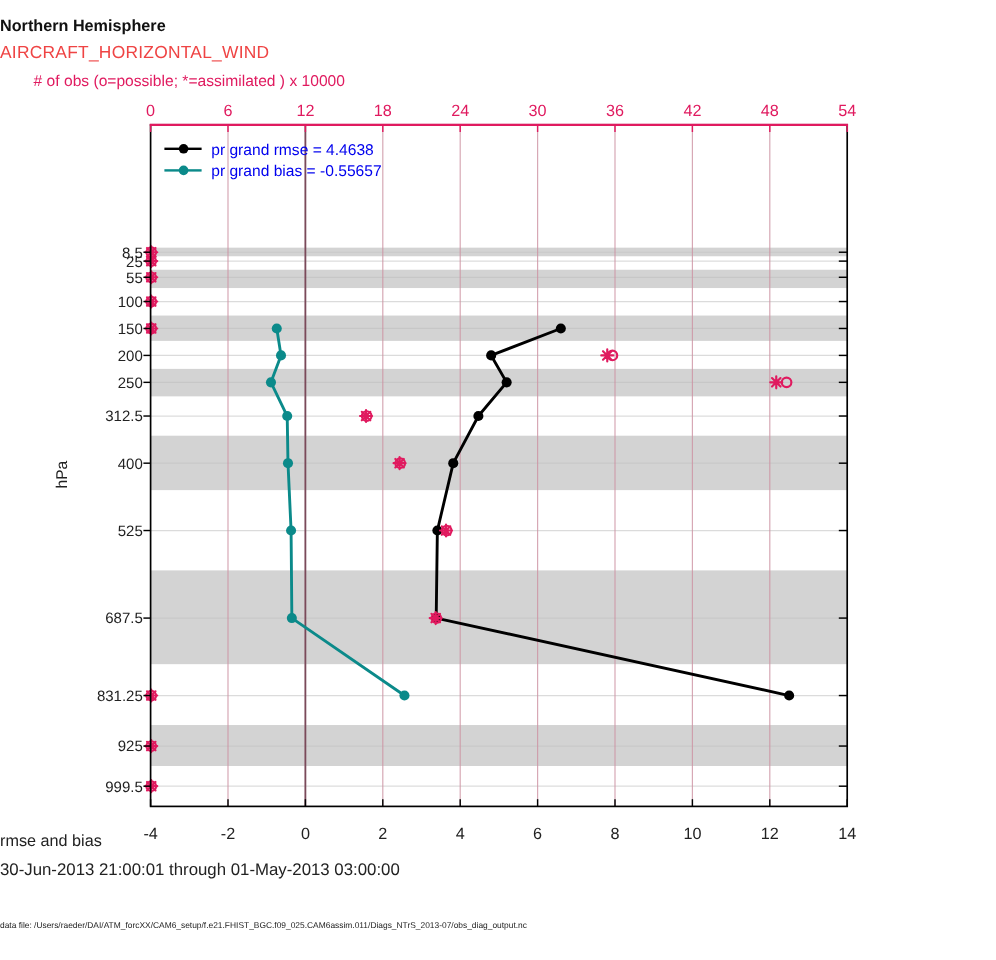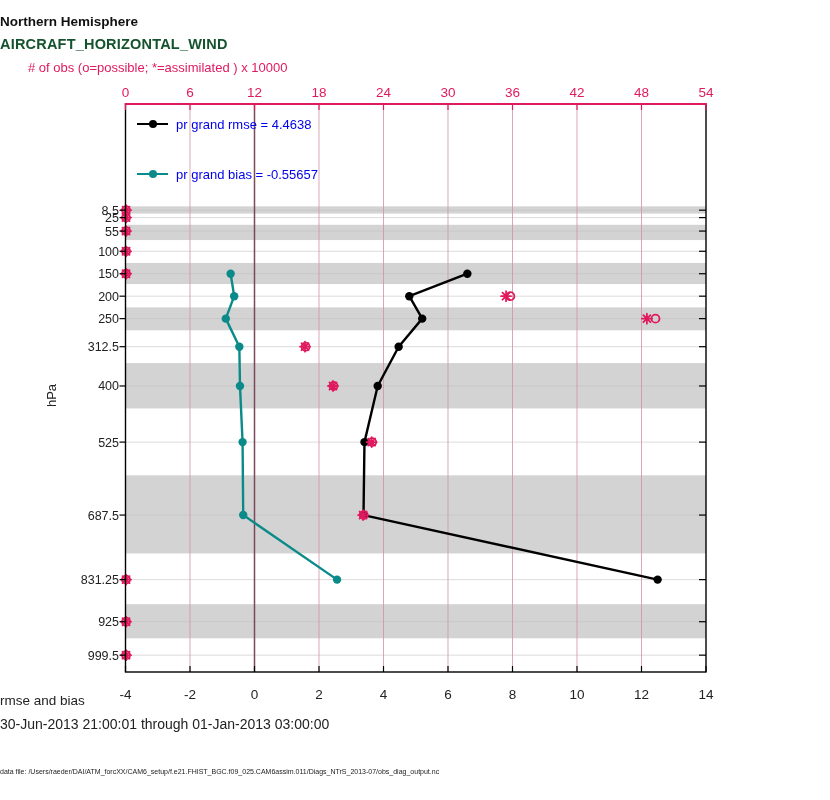--- a/index.html
+++ b/index.html
@@ -1,29 +1,29 @@
 <!DOCTYPE html>
 <html><head>
 <meta charset="utf-8">
 <style>
   html,body{margin:0;padding:0;background:#fff;}
   #stage{position:relative;width:830px;height:800px;background:#ffffff;
          font-family:"Liberation Sans", sans-serif;overflow:hidden;}
   .ovl{position:absolute;white-space:nowrap;}
   .ctr{left:0;width:830px;}
   #title1{top:14px;font-size:13.5px;font-weight:bold;color:#111;}
-  #title2{top:36px;font-size:14.5px;font-weight:bold;color:#14532d;letter-spacing:.2px;}
+  #title2{top:36px;font-size:14.5px;font-weight:normal;color:#ef4444;letter-spacing:.2px;}
   #subtitle{top:60px;font-size:13px;color:#E01A5F;margin-left:28px;}
   #xlabel{top:693px;font-size:13.5px;color:#222;}
   #daterange{top:716px;font-size:14px;color:#222;}
   #datafile{top:768px;font-size:7px;color:#222;}
   #ylabel{top:388px;left:40px;font-size:13px;color:#222;
           transform:rotate(-90deg);transform-origin:center;}
   .leg-row{position:absolute;left:137px;height:18px;display:flex;align-items:center;}
-  #leg-row-rmse{top:115px;text-align:center;} #leg-row-bias{top:133px;margin-top:32px;}
+  #leg-row-rmse{top:115px;text-align:center;} #leg-row-bias{top:133px;}
   .leg-line{position:relative;width:31px;height:2.6px;margin-right:8px;flex:0 0 auto;}
   .leg-line .dot{position:absolute;left:50%;top:50%;width:8px;height:8px;border-radius:50%;
                  transform:translate(-50%,-50%);}
   .leg-rmse{background:#000;} .leg-rmse .dot{background:#000;}
   .leg-bias{background:#0B8A8A;} .leg-bias .dot{background:#0B8A8A;}
   .leg-text{font-size:13px;color:#0000EE;}
   svg text{font-family:"Liberation Sans", sans-serif;}
 </style>
 </head>
 <body>
@@ -204,15 +204,15 @@
   </div>
   <div id="leg-row-bias" class="leg-row">
     <span class="leg-line leg-bias">
         <span class="dot"></span>
       </span>
     <span class="leg-text">pr grand bias = -0.55657</span>
   </div>
 
   <div id="ylabel" class="ovl">hPa</div>
   <div id="xlabel" class="ovl ctr">rmse and bias</div>
-  <div id="daterange" class="ovl ctr">30-Jun-2013 21:00:01 through 01-Jan-2013 03:00:00</div>
+  <div id="daterange" class="ovl ctr">30-Jun-2013 21:00:01 through 01-May-2013 03:00:00</div>
   <div id="datafile" class="ovl ctr">data file: /Users/raeder/DAI/ATM_forcXX/CAM6_setup/f.e21.FHIST_BGC.f09_025.CAM6assim.011/Diags_NTrS_2013-07/obs_diag_output.nc</div>
 </div>
 
 </body></html>

